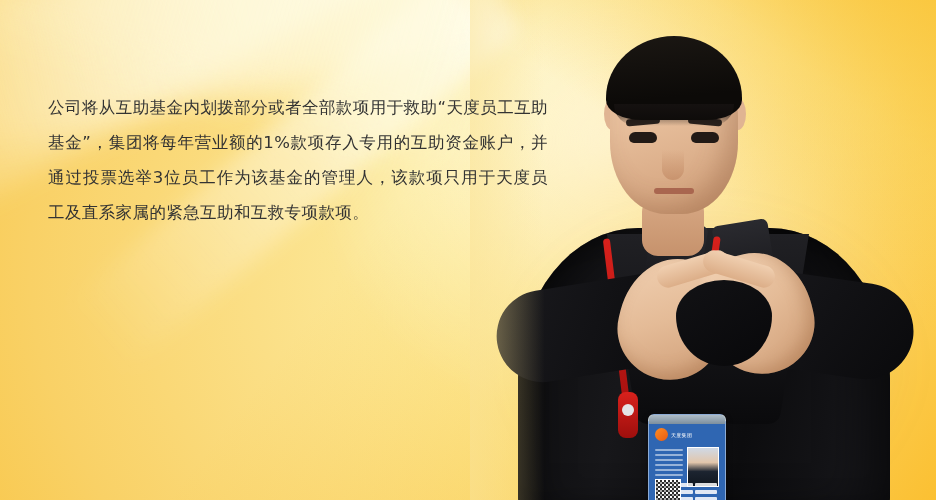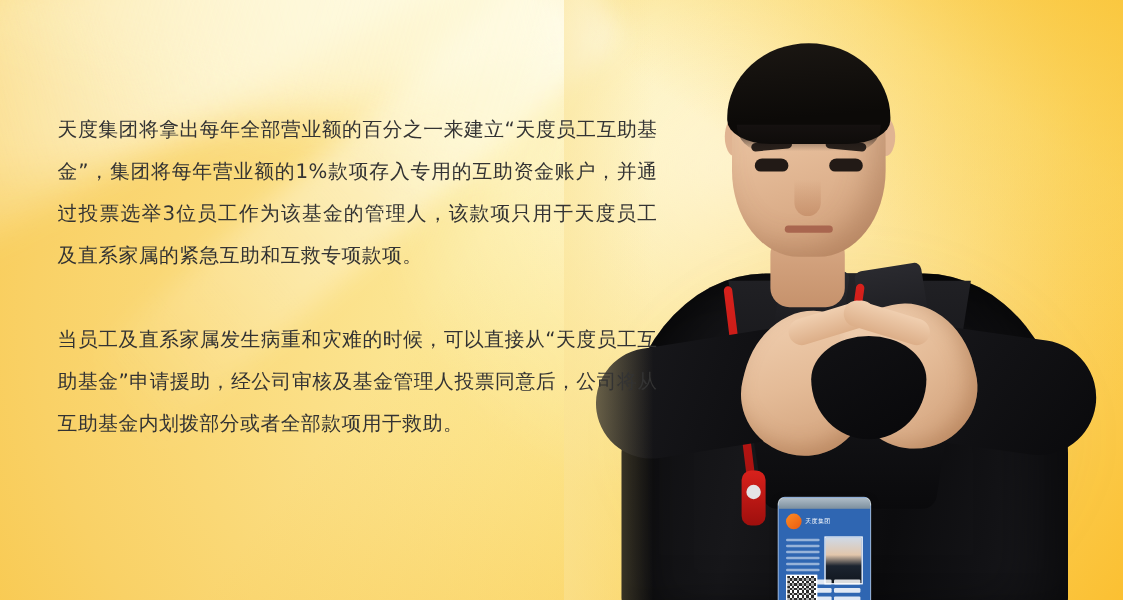--- a/index.html
+++ b/index.html
@@ -517,17 +517,16 @@
             <i class="bf-k"></i>
             <i class="bf-v"></i>
           </div>
       </div>
     </div>
 
     <div class="person-fade"></div>
   </div>
 
   <div class="copy">
-    <p class="para para-1">天度集团将拿出每年全部营业额的百分之一来建立“天度员工互助基金”，集团将每年营业额的1%款项存入专用的互助资金账户，并通过投票选举3位员工作为该基金的管理人，该款项只用于天度员工及直系家属的紧急互助和互救专项款项。</p>
-    <p class="para para-2">当员工及直系家属发生病重和灾难的时候，可以直接从“天度员工互助基金”申请援助，经公司审核及基金管理人投票同意后，公司将从互助基金内划拨部分或者全部款项用于救助。</p>
+    <p class="para para-1">公司将从互助基金内划拨部分或者全部款项用于救助“天度员工互助基金”，集团将每年营业额的1%款项存入专用的互助资金账户，并通过投票选举3位员工作为该基金的管理人，该款项只用于天度员工及直系家属的紧急互助和互救专项款项。</p>
   </div>
 
 </div>
 
 </body></html>

